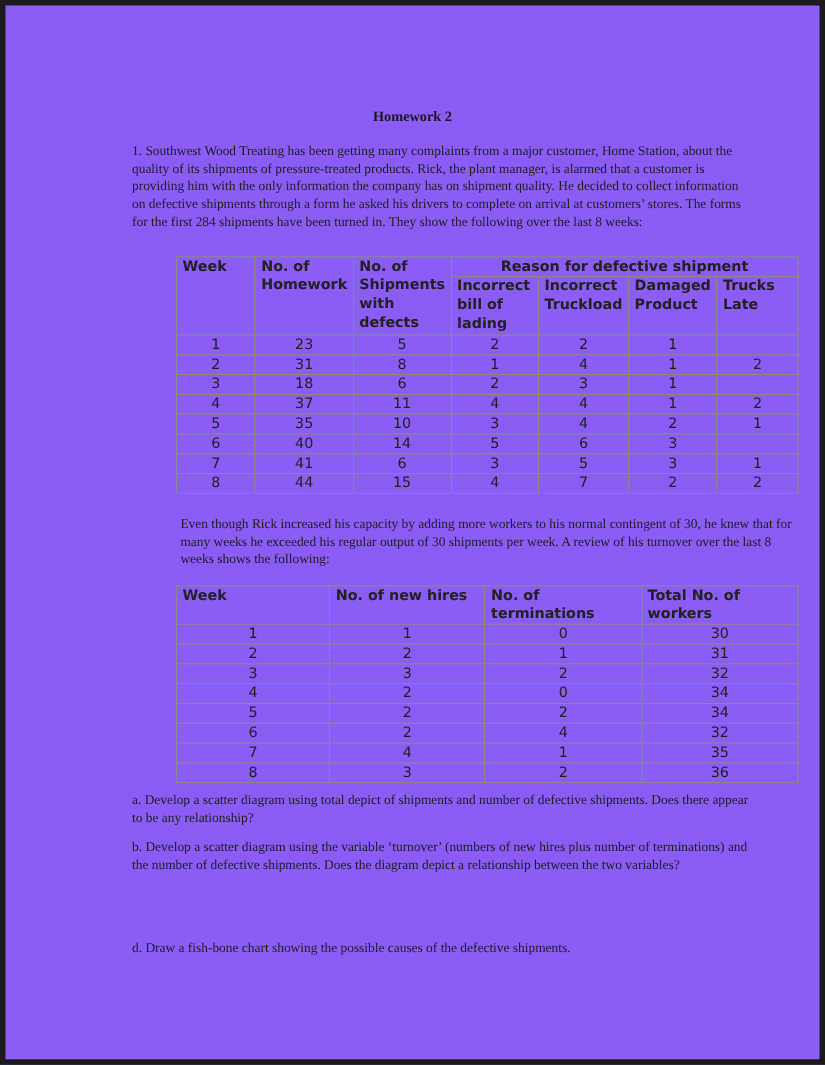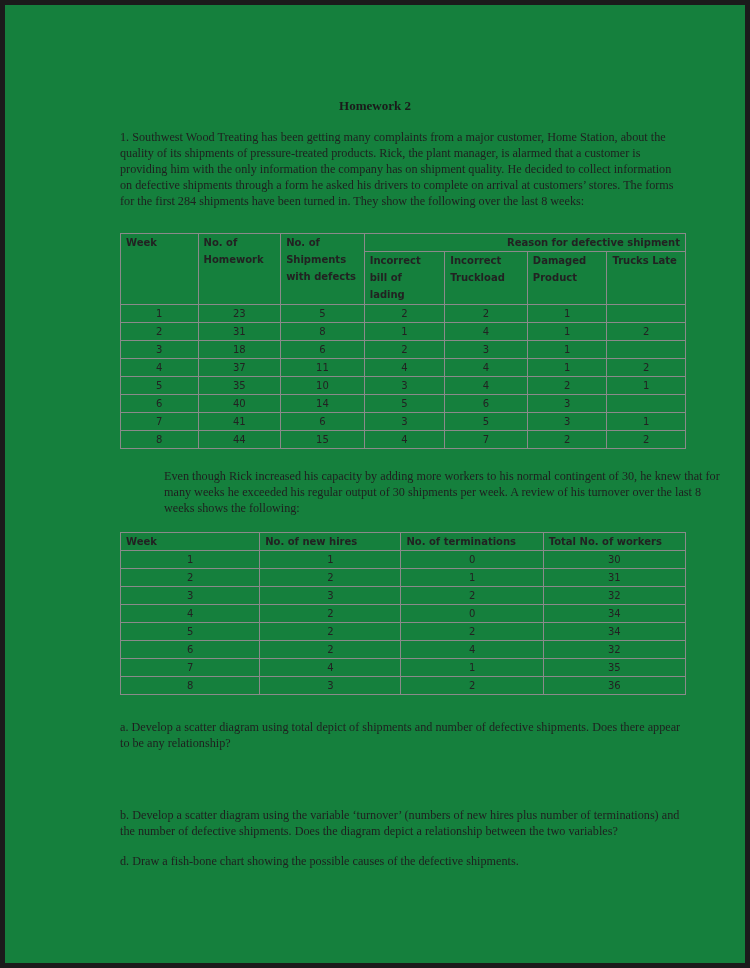--- a/index.html
+++ b/index.html
@@ -2,43 +2,43 @@
 <html><head>
 <meta charset="utf-8">
 <style>
   html, body { margin: 0; padding: 0; }
   body {
     width: 750px; height: 968px; background: #1b1b1b;
     position: relative; overflow: hidden;
   }
   .page {
     position: absolute; left: 5px; top: 5px; width: 740px; height: 958px;
-    background: #15803d; color: #1a1a1a;
+    background: #8b5cf6; color: #1a1a1a;
   }
   .title {
     position: absolute; top: 93px; left: 0; width: 740px; text-align: center;
     font-family: "Liberation Serif", serif; font-weight: bold; font-size: 13px;
   }
   .para {
     position: absolute; left: 115px; width: 565px;
     font-family: "Liberation Serif", serif; font-size: 12.2px; line-height: 16px;
     color: #1f1f1f;
   }
   table {
     position: absolute; border-collapse: collapse;
-    font-family: "DejaVu Sans", sans-serif; font-size: 10px; color: #222;
+    font-family: "DejaVu Sans", sans-serif; font-size: 13px; color: #222; margin-left: 40px;
   }
   td, th {
     border: 1px solid #8a8a8a; padding: 0 5px; height: 17px; line-height: 17px;
   }
   th { font-weight: bold; text-align: left; vertical-align: top; }
   td { text-align: center; }
   #t1 { left: 115px; top: 228px; width: 566px; }
   #t1 th { line-height: 17px; }
-  #t1 .hdr-main { text-align: right; }
+  #t1 .hdr-main { text-align: center; }
   #t2 { left: 115px; top: 527px; width: 566px; }
   #t2 th { height: 17px; }
 </style>
 </head>
 <body>
 
 <div class="page">
   <div class="title">Homework 2</div>
 
   <div class="para" style="top:124px;">1. Southwest Wood Treating has been getting many complaints from a major customer, Home Station, about the quality of its shipments of pressure-treated products. Rick, the plant manager, is alarmed that a customer is providing him with the only information the company has on shipment quality.  He decided to collect information on defective shipments through a form he asked his drivers to complete on arrival at customers’ stores.  The forms for the first 284 shipments have been turned in.  They show the following over the last 8 weeks:</div>
@@ -206,15 +206,15 @@
         <tr>
           <td>8</td>
           <td>3</td>
           <td>2</td>
           <td>36</td>
         </tr>
       </tbody>
   </table>
 
   <div class="para" style="top:714px;">a. Develop a scatter diagram using total depict of shipments and number of defective shipments.  Does there appear to be any relationship?</div>
-  <div class="para" style="top:802px;">b. Develop a scatter diagram using the variable ‘turnover’ (numbers of new hires plus number of terminations) and the number of defective shipments.  Does the diagram depict a relationship between the two variables?</div>
+  <div class="para" style="top:757px;">b. Develop a scatter diagram using the variable ‘turnover’ (numbers of new hires plus number of terminations) and the number of defective shipments.  Does the diagram depict a relationship between the two variables?</div>
   <div class="para" style="top:848px;">d. Draw a fish-bone chart showing the possible causes of the defective shipments.</div>
 </div>
 
 </body></html>

